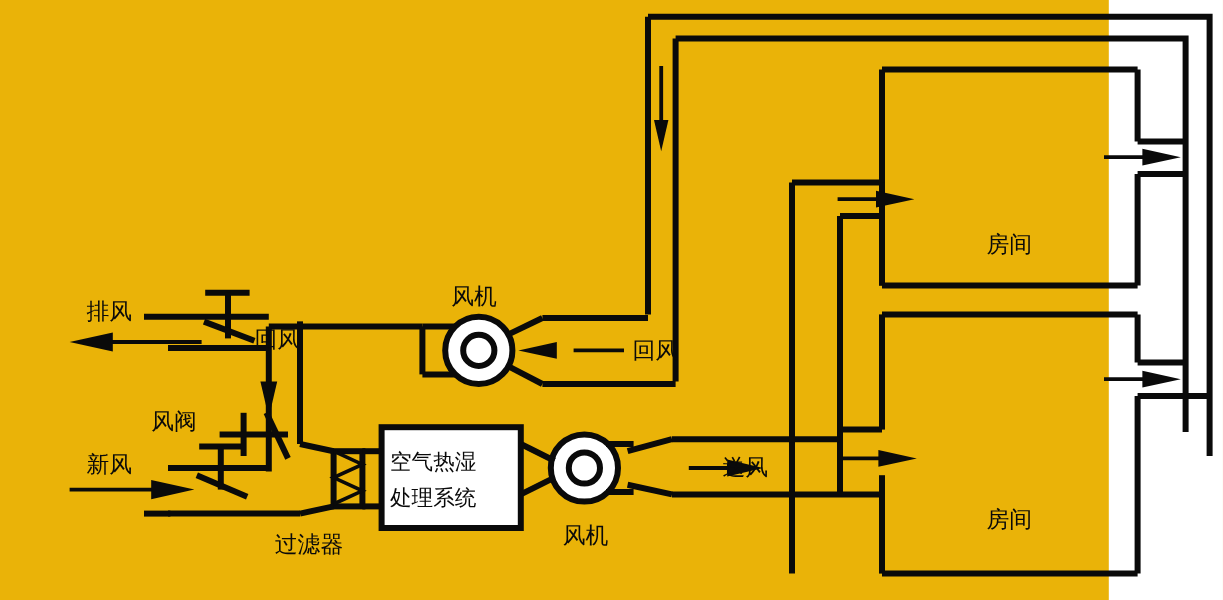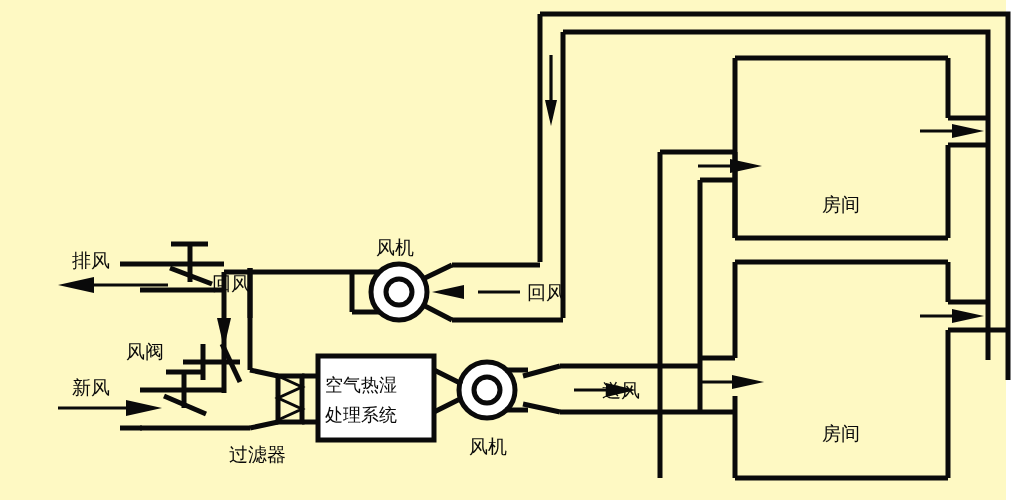--- a/index.html
+++ b/index.html
@@ -2,22 +2,22 @@
 <html><head>
 <meta charset="utf-8">
 <style>
   html,body{margin:0;padding:0;background:#ffffff;}
   body{
     font-family:"DejaVu Sans","Liberation Sans",sans-serif;
     width:1019px;height:500px;overflow:hidden;
   }
   #diagram-root{
     position:relative;
-    width:1006px;height:500px;
-    background:#fef9c3;
+    width:924px;height:500px;
+    background:#eab308;
   }
   svg#hvac-svg{display:block;width:1019px;height:500px;}
   .duct{fill:none;stroke:#0a0a0a;stroke-width:5;stroke-linecap:butt;stroke-linejoin:miter;}
   .room-wall{fill:none;stroke:#0a0a0a;stroke-width:5;stroke-linejoin:miter;}
   .equip{fill:none;stroke:#0a0a0a;stroke-width:5;stroke-linejoin:miter;}
   .equip-fill{fill:#ffffff;stroke:#0a0a0a;stroke-width:5;}
   .damper{fill:none;stroke:#0a0a0a;stroke-width:5;stroke-linecap:butt;}
   .filter-zig{fill:none;stroke:#0a0a0a;stroke-width:3;stroke-linejoin:miter;}
   .flowline{fill:none;stroke:#0a0a0a;stroke-width:3.2;}
   .arrowhead{fill:#0a0a0a;stroke:none;}

